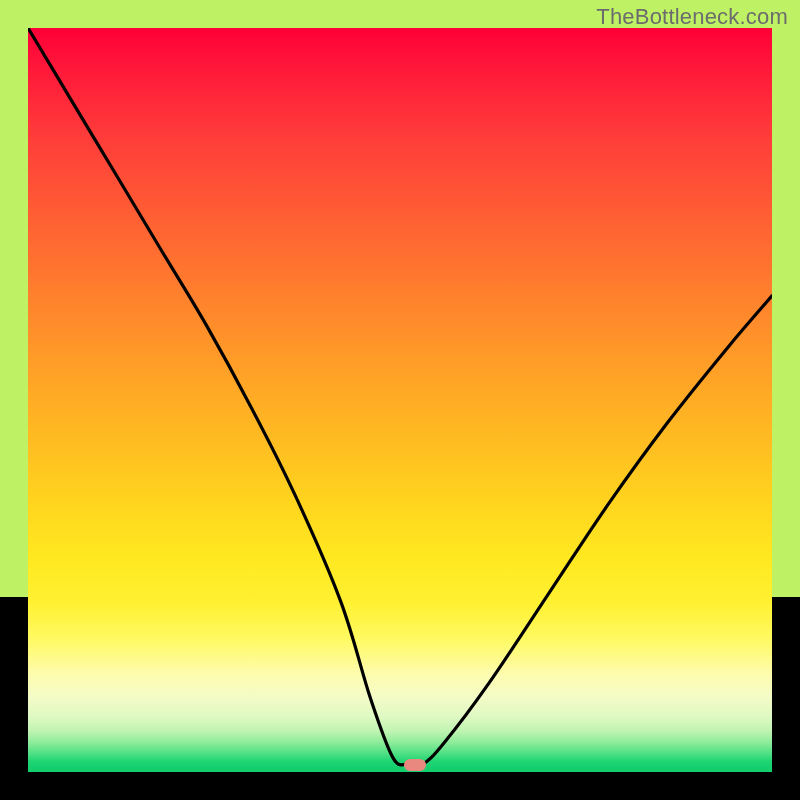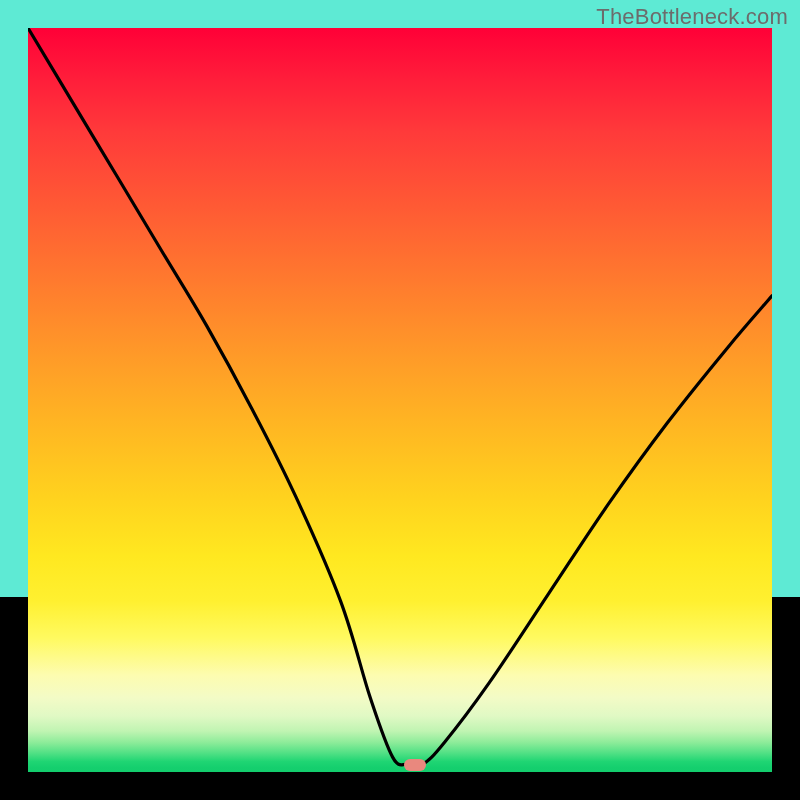--- a/index.html
+++ b/index.html
@@ -8,21 +8,21 @@
     width: 800px;
     height: 800px;
     background: #000;
     overflow: hidden;
     font-family: Arial, Helvetica, sans-serif;
   }
   .frame {
     position: relative;
     width: 800px;
     height: 597px;
-    background: #5eead4;
+    background: #bef264;
   }
   .watermark {
     position: absolute;
     top: 4px;
     right: 12px;
     color: #6c6c6c;
     font-size: 22px;
     font-weight: 400;
     letter-spacing: 0.2px;
     z-index: 20;

